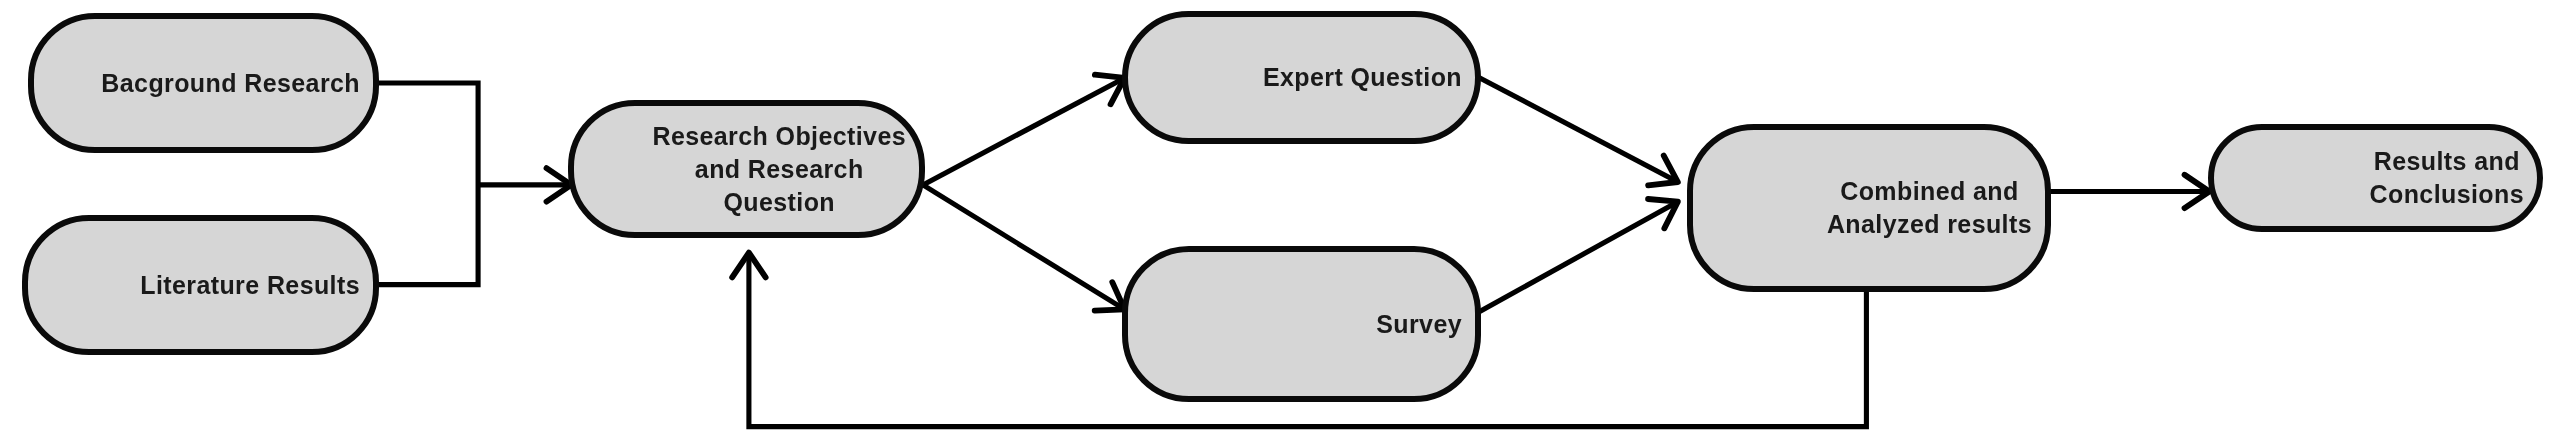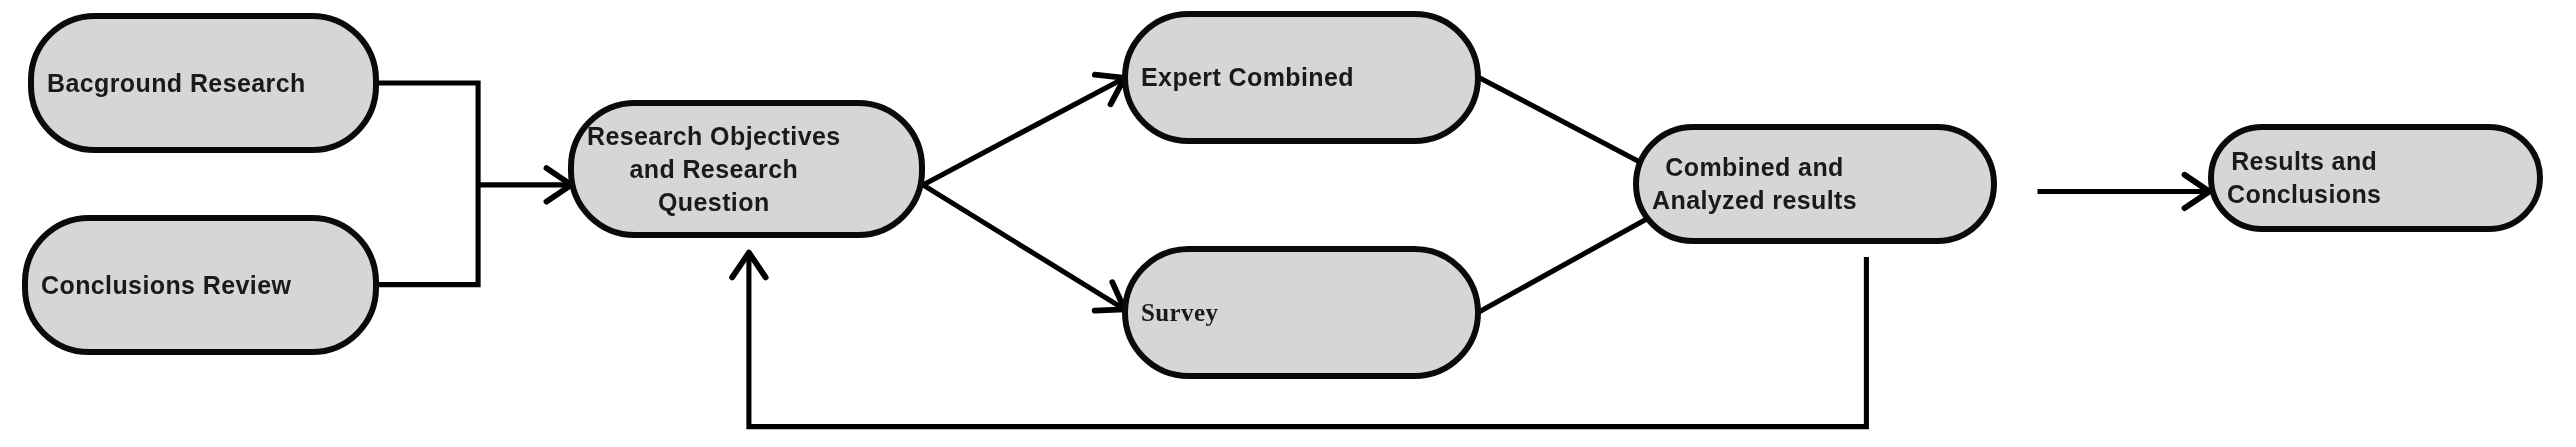--- a/index.html
+++ b/index.html
@@ -34,21 +34,21 @@
     stroke-linejoin: miter;
   }
   .node {
     position: absolute;
     box-sizing: border-box;
     background: var(--node-fill, #d6d6d6);
     border: 6.6px solid var(--node-stroke, #0a0a0a);
     border-radius: 67px;
     display: flex;
     align-items: center;
-    justify-content: flex-start;
+    justify-content: flex-end;
     text-align: center;
   }
   .node-label {
     white-space: pre-line;
     font-size: 25px;
     font-weight: 700;
     line-height: 1.32;
     color: var(--label-color, #1a1a1a);
     letter-spacing: 0.4px;
     padding: 0 13px;
@@ -73,34 +73,34 @@
         <polyline points="2029,429 2303,277" class="edge" marker-end="url(#arrowhead)"></polyline>
         <polyline points="2797,263 3033,263" class="edge" marker-end="url(#arrowhead)"></polyline>
         <polyline points="2562,353 2562,586 1027,586 1027,347" class="edge" marker-end="url(#arrowhead)"></polyline>
       </g>
   </svg>
   <div id="nodes">
       <div class="node" style="left: 28px; top: 13px; width: 351px; height: 140px;">
         <span class="node-label">Bacground Research</span>
       </div>
       <div class="node" style="left: 22px; top: 215px; width: 357px; height: 140px;">
-        <span class="node-label">Conclusions Review</span>
+        <span class="node-label">Literature Results</span>
       </div>
       <div class="node" style="left: 568px; top: 100px; width: 357px; height: 138px;">
         <span class="node-label">Research Objectives
 and Research
 Question</span>
       </div>
       <div class="node" style="left: 1122px; top: 11px; width: 359px; height: 133px;">
-        <span class="node-label">Expert Combined</span>
+        <span class="node-label">Expert Question</span>
       </div>
-      <div class="node" style="left: 1122px; top: 246px; width: 359px; height: 133px; font-family: Liberation Serif, serif;">
+      <div class="node" style="left: 1122px; top: 246px; width: 359px; height: 156px;">
         <span class="node-label">Survey</span>
       </div>
-      <div class="node" style="left: 1633px; top: 124px; width: 364px; height: 120px;">
+      <div class="node" style="left: 1687px; top: 124px; width: 364px; height: 168px;">
         <span class="node-label">Combined and
 Analyzed results</span>
       </div>
       <div class="node" style="left: 2208px; top: 124px; width: 335px; height: 108px;">
         <span class="node-label">Results and
 Conclusions</span>
       </div>
     </div>
 </div>
 

